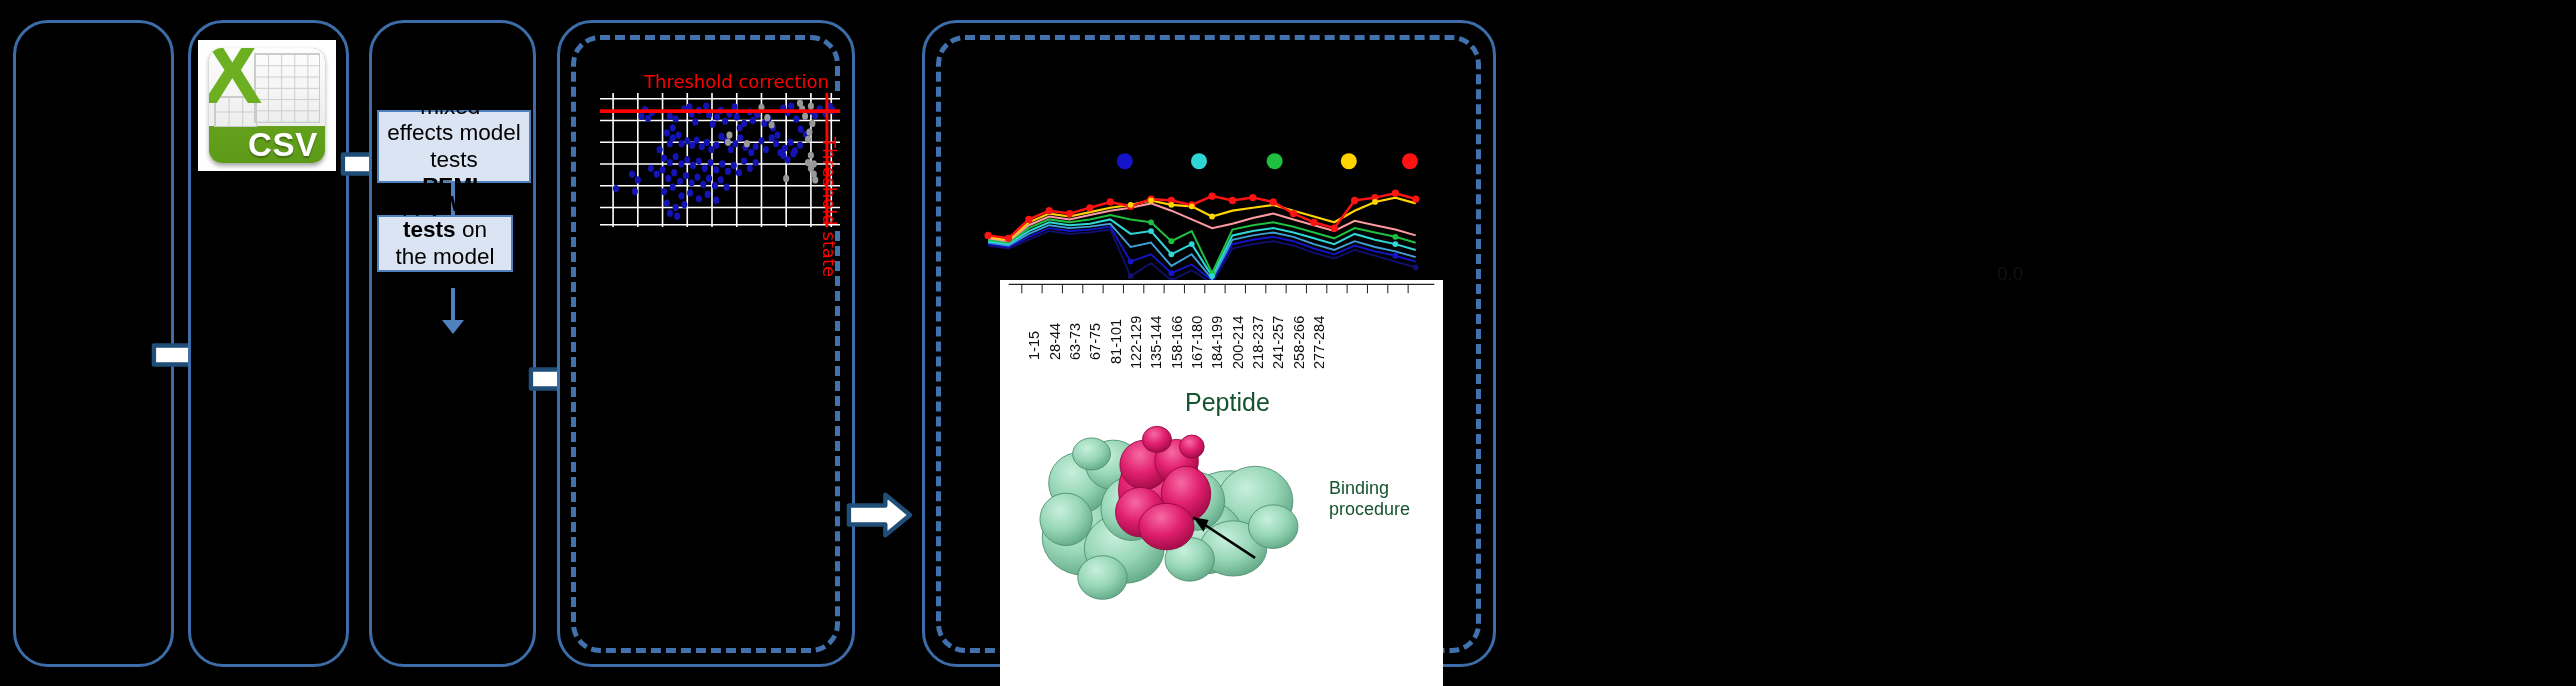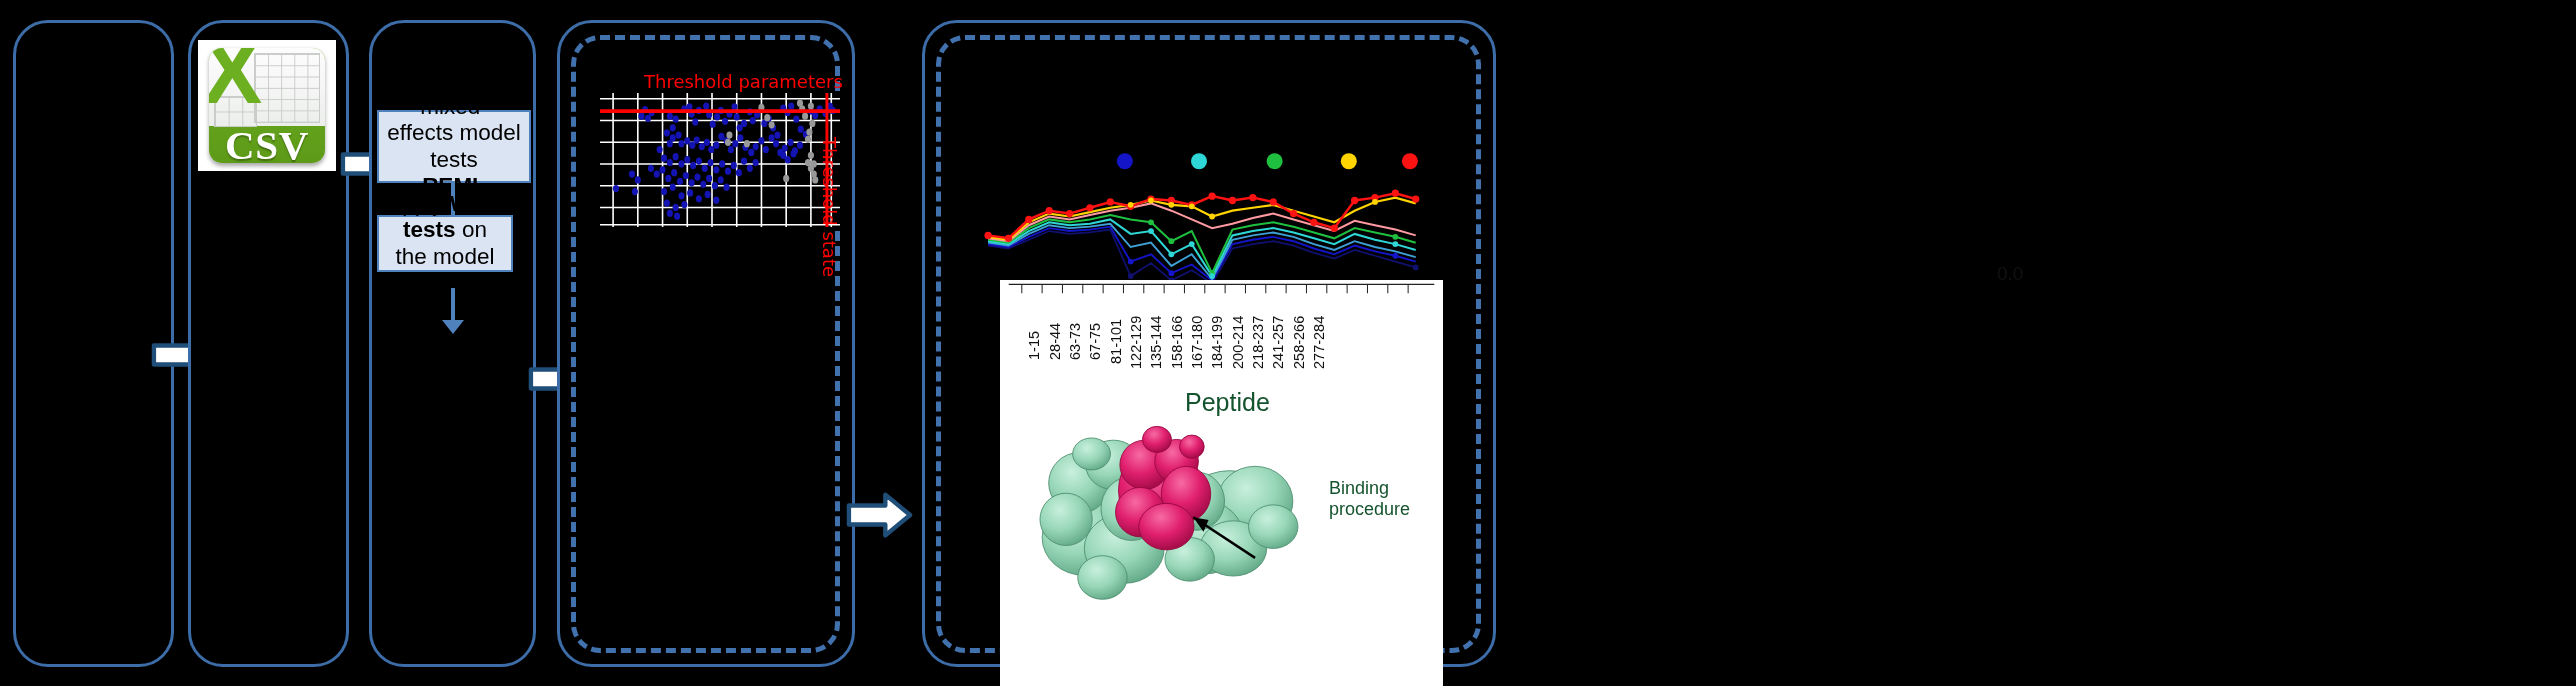--- a/index.html
+++ b/index.html
@@ -20,23 +20,23 @@
      background-image:linear-gradient(to right,#c9ccc9 0.7px,transparent 0.7px),
                       linear-gradient(to bottom,#c9ccc9 0.7px,transparent 0.7px);
      background-size:20.5% 16.6%;border:0.7px solid #c9ccc9;}
   .csv-grid2{position:absolute;left:4%;top:62%;width:36%;height:36%;
      background-image:linear-gradient(to right,#c9ccc9 0.7px,transparent 0.7px),
                       linear-gradient(to bottom,#c9ccc9 0.7px,transparent 0.7px);
      background-size:33.3% 50%;border:0.7px solid #c9ccc9;}
   .csv-x{position:absolute;left:2%;top:2%;width:36%;height:58%;color:#6cb021;
      font-weight:bold;font-size:90px;line-height:1;display:flex;align-items:center;justify-content:center;
      font-family:"Liberation Sans",sans-serif;}
-  .csv-label{position:absolute;left:0;bottom:0;width:100%;height:32%;color:#fff;
-     display:flex;align-items:center;justify-content:center;font-size:41px;font-weight:bold;
-     letter-spacing:0.7px;text-shadow:0 1.5px 1.5px rgba(0,0,0,.3);font-family:Liberation Serif, serif;}
+  .csv-label{position:absolute;left:16px;bottom:0;width:100%;height:32%;color:#fff;
+     display:flex;align-items:center;justify-content:center;font-size:33px;font-weight:bold;
+     letter-spacing:0.7px;text-shadow:0 1.5px 1.5px rgba(0,0,0,.3);}
 
   
   .stepbox{position:absolute;background:#dbe4f2;border:2.2px solid #4f81bd;box-sizing:border-box;
      display:flex;align-items:center;justify-content:center;text-align:center;color:#000;
      font-size:22.5px;line-height:1.16;padding:2.9px 4.4px;}
   .stepbox b{font-weight:bold;}
 
   
   .vconn{position:absolute;background:#4f81bd;width:3.6px;}
   .vhead{position:absolute;width:0;height:0;border-left:11px solid transparent;
@@ -118,21 +118,21 @@
 
   <div class="blockarrow" style="left:528px;top:355px;width:67px;height:48px;">
     <svg viewBox="0 0 92 66" preserveAspectRatio="none">
       <polygon points="4,20 54,20 54,5 88,33 54,61 54,46 4,46" fill="#ffffff" stroke="#1f4e79" stroke-width="6" stroke-linejoin="round"></polygon>
     </svg>
   </div>
 
   <div class="panel" style="left:557px;top:20.4px;width:298px;height:647px;"></div>
   <div class="dashed-inner" style="left:571px;top:35px;width:269px;height:618px;"></div>
 
-  <div class="sc-title" style="left:644px;top:71px;">Threshold parameters</div>
+  <div class="sc-title" style="left:644px;top:71px;">Threshold correction</div>
 
   <div class="scatter" style="left:600px;top:93px;width:240px;height:134px;">
     <svg class="sc-plot" viewBox="0 0 330 185" preserveAspectRatio="none">
 
       <g stroke="#ffffff" stroke-width="2.2">
         <line x1="0" y1="8" x2="330" y2="8"></line>
         <line x1="0" y1="38" x2="330" y2="38"></line>
         <line x1="0" y1="68" x2="330" y2="68"></line>
         <line x1="0" y1="98" x2="330" y2="98"></line>
         <line x1="0" y1="128" x2="330" y2="128"></line>

